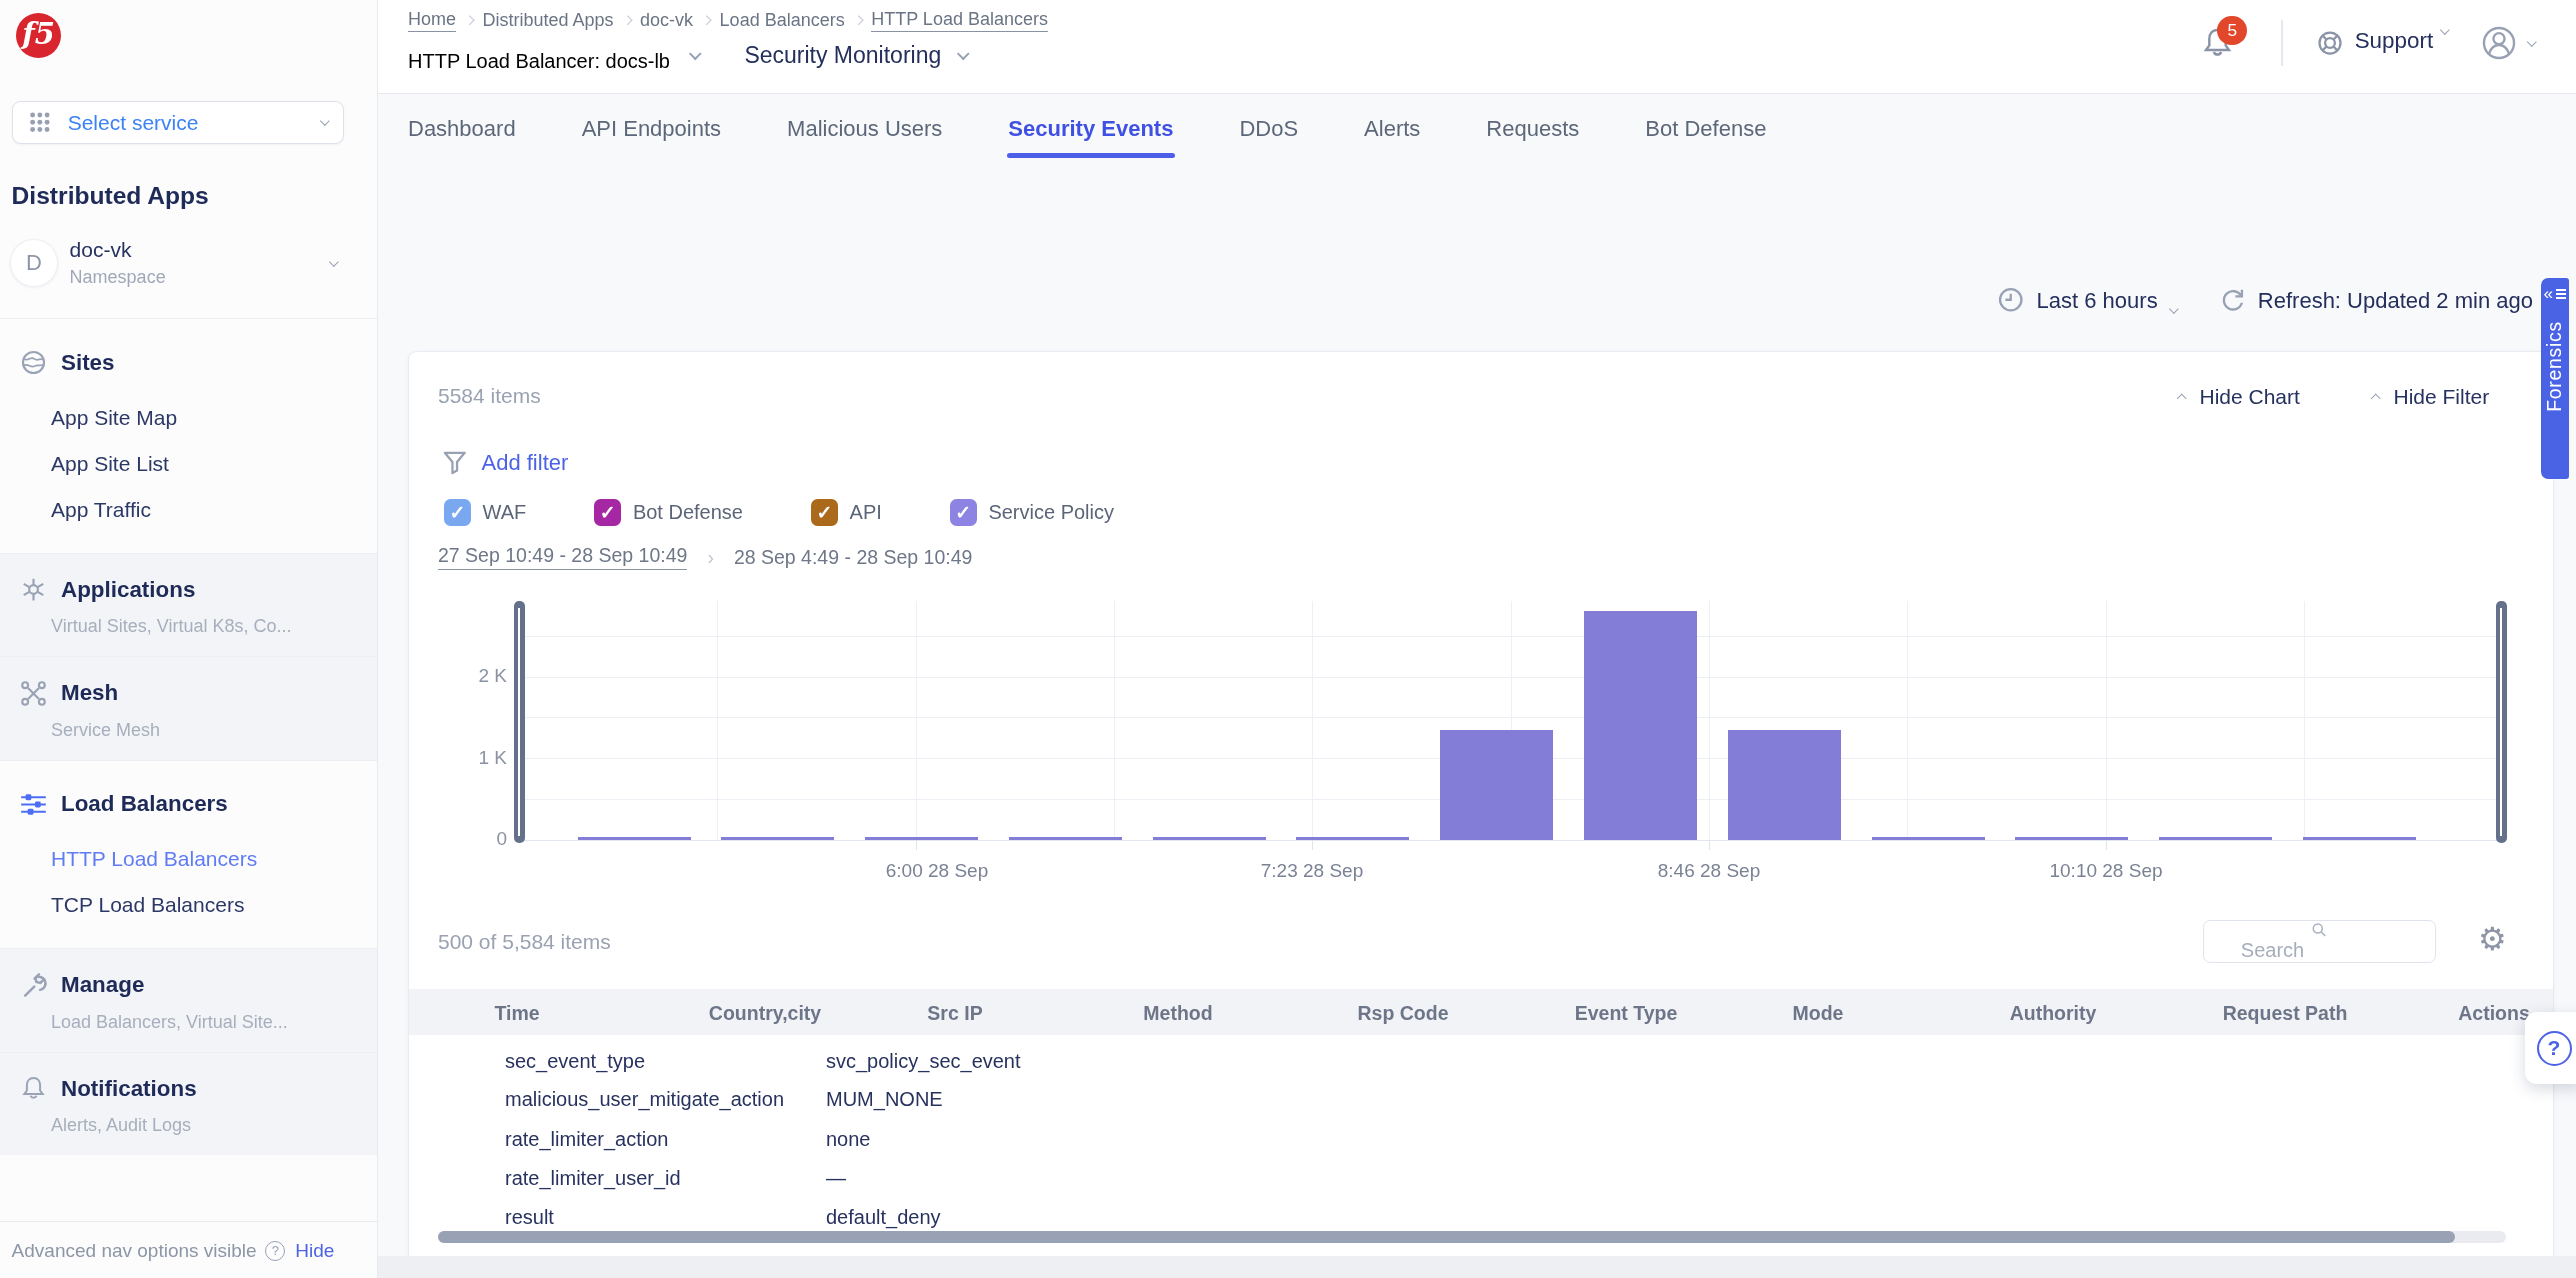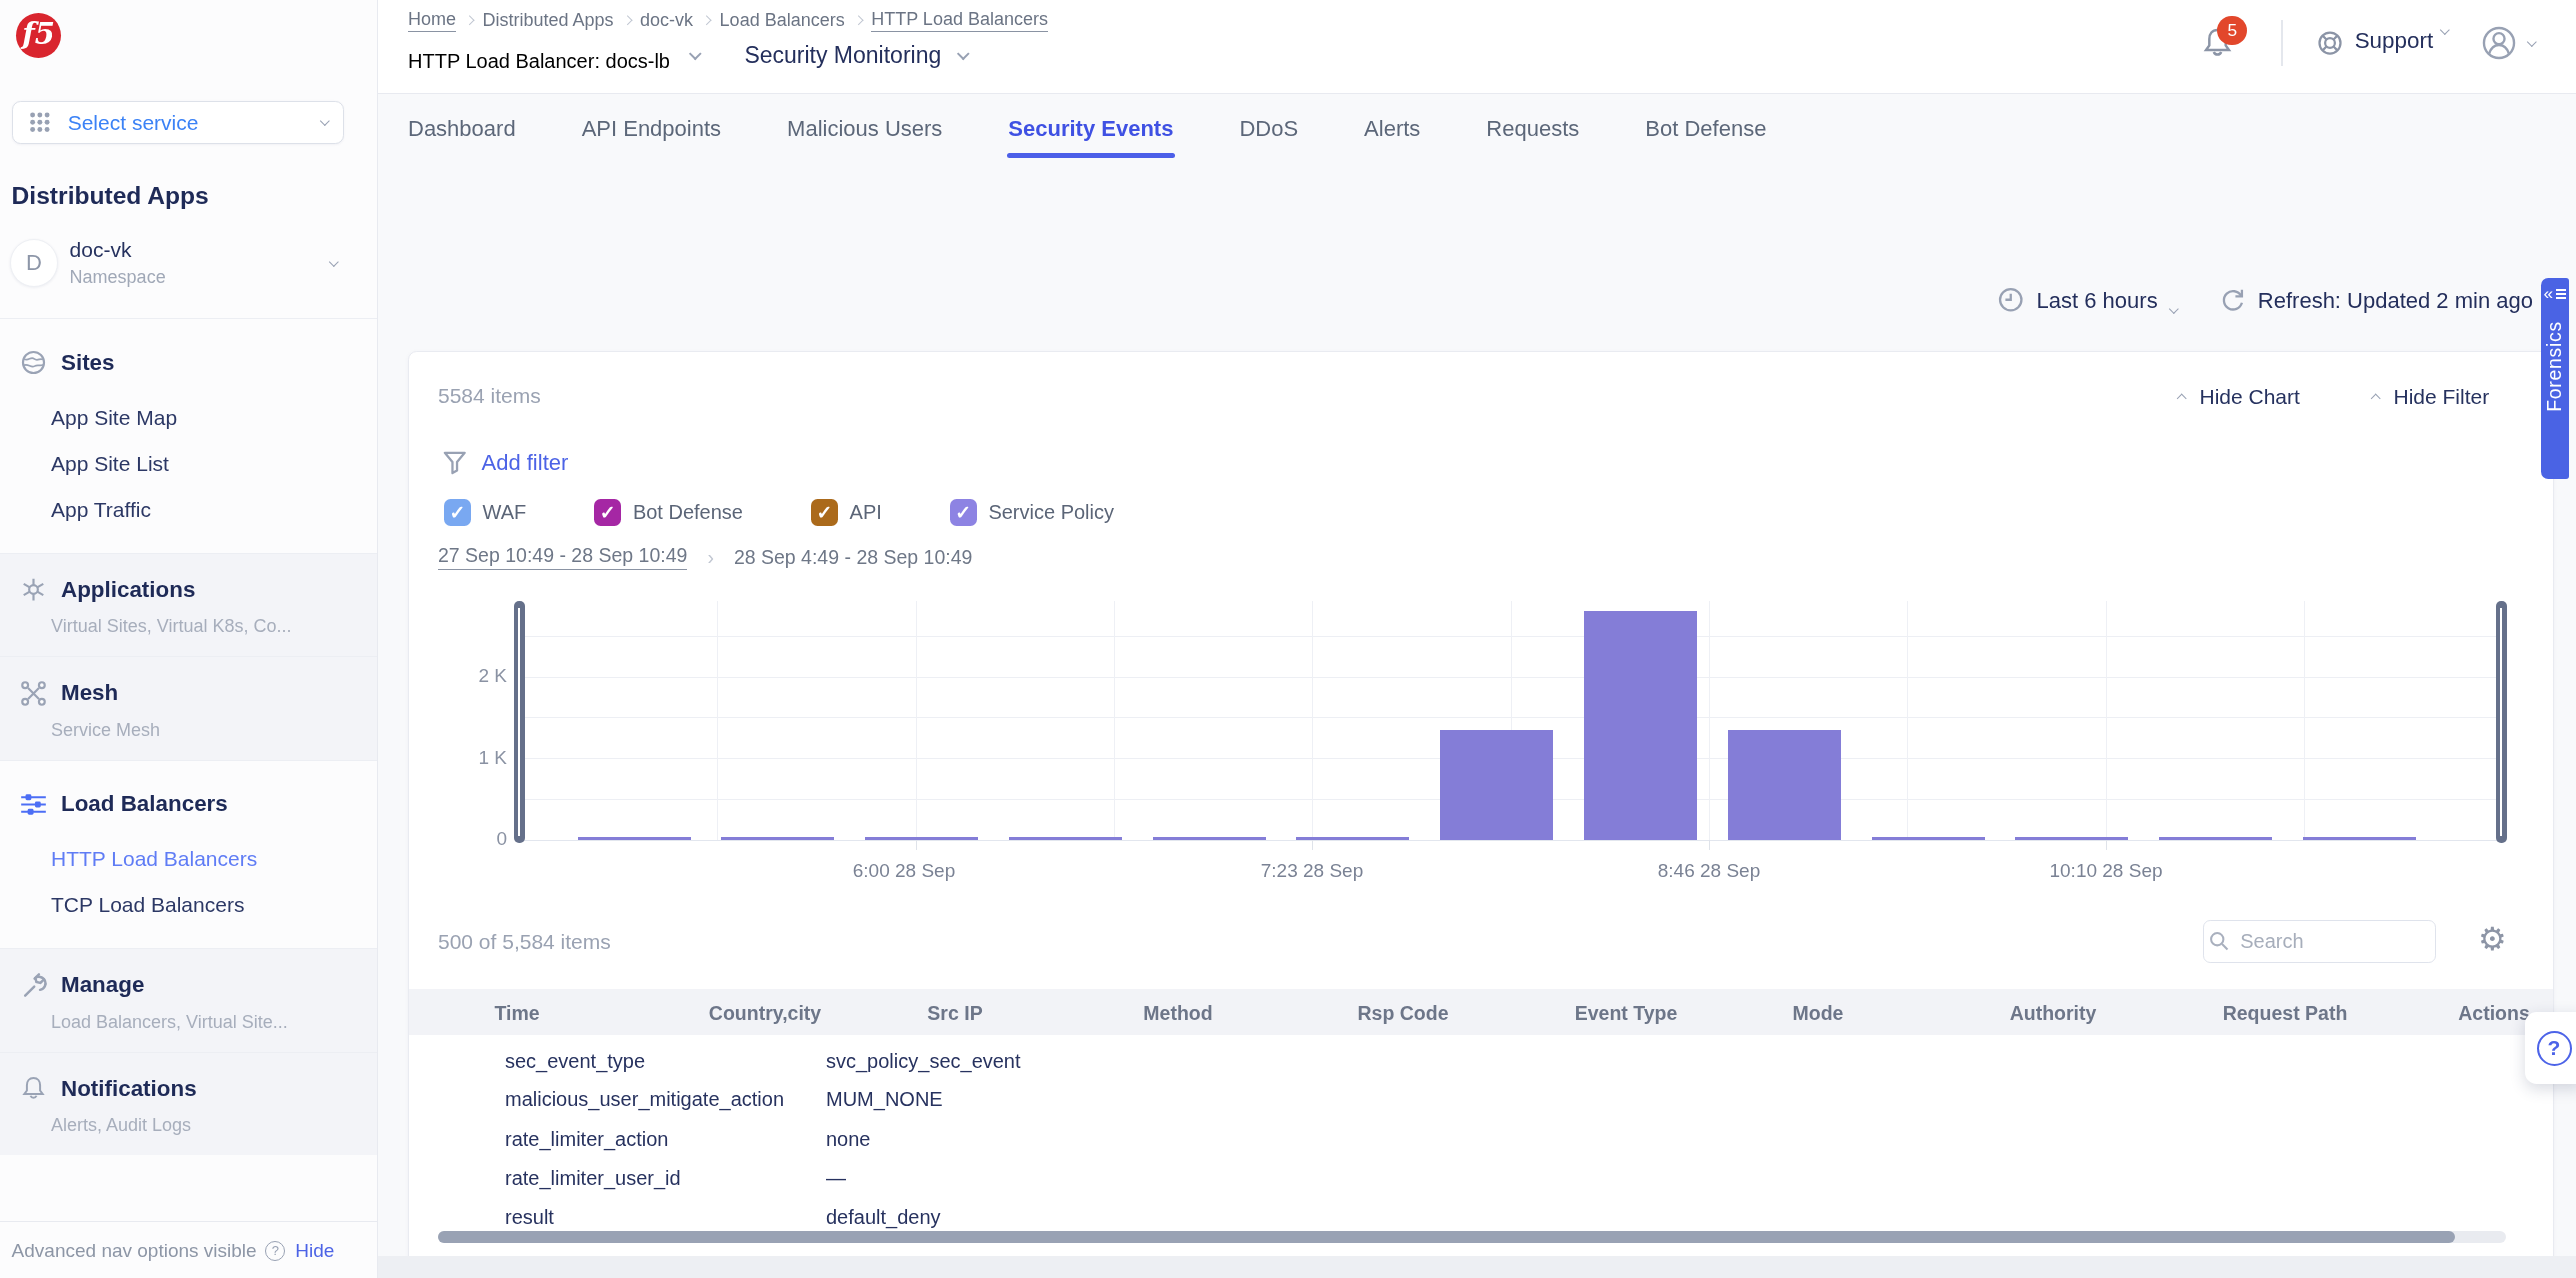--- a/index.html
+++ b/index.html
@@ -81,21 +81,21 @@
   .gl-h { position:absolute; height:1.4px; background:#edeff4; }
   .gl-v { position:absolute; width:1.4px; background:#eef0f5; }
   .ytick { position:absolute; left:0; width:98px; text-align:right; font-size:19px; color:#8a92a3; }
   .xtick { position:absolute; font-size:19px; color:#7a8294; transform:translateX(-50%); white-space:nowrap; }
   .bar { position:absolute; background:#847dd7; }
   .handle { position:absolute; width:11px; border-radius:5px; background:#65708a; pointer-events:auto; cursor:ew-resize; }
   .handle::after { content:""; position:absolute; left:4.3px; top:7.2px; bottom:7.2px; width:1.4px; background:#fff; }
 
   
   .tbl-summary { position:absolute; left:29px; top:578px; font-size:21px; color:#9aa2b2; }
-  .search-box { position:absolute; left:1794px; top:568px; width:233px; height:43px; border:1.4px solid #dfe3ec; border-radius:7.2px; background:#fff; display:flex; align-items:center; padding:0 3px; }
+  .search-box { position:absolute; left:1794px; top:568px; width:233px; height:43px; border:1.4px solid #dfe3ec; border-radius:7.2px; background:#fff; display:flex; align-items:center; padding:0 3px;flex-direction:column; }
   .search-box input { border:none; outline:none; font-size:20px; color:#26325f; width:166px; margin-left:8.7px; font-family:"Liberation Sans",sans-serif; background:transparent; }
   .search-box input::placeholder { color:#a7aebb; }
   .gear { position:absolute; left:2069px; top:571px; font-size:32px; color:#8d95a6; cursor:pointer; line-height:1; }
   #thead { position:absolute; left:0px; top:637px; width:100%; height:46px; background:#f2f3f7; }
   .th { position:absolute; top:13px; transform:translateX(-50%); font-size:19.5px; font-weight:bold; color:#6d7689; white-space:nowrap; }
   #tbody { position:absolute; left:0; top:683px; width:100%; height:195px; overflow:hidden; }
   .trow { position:absolute; width:100%; height:39px; }
   .tkey { position:absolute; left:96px; font-size:20px; color:#27325f; }
   .tval { position:absolute; left:417px; font-size:20px; color:#27325f; }
   .hscroll { position:absolute; left:29px; top:879px; width:2068px; height:12.3px; border-radius:6.5px; background:#e9ebf0; }
@@ -393,21 +393,21 @@
           <div class="gl-v" style="left:507px; top:249px; height:239px;"></div>
           <div class="gl-v" style="left:705px; top:249px; height:239px;"></div>
           <div class="gl-v" style="left:903px; top:249px; height:239px;"></div>
           <div class="gl-v" style="left:1102px; top:249px; height:239px;"></div>
           <div class="gl-v" style="left:1300px; top:249px; height:239px;"></div>
           <div class="gl-v" style="left:1498px; top:249px; height:239px;"></div>
           <div class="gl-v" style="left:1697px; top:249px; height:239px;"></div>
           <div class="gl-v" style="left:1895px; top:249px; height:239px;"></div>
           <div class="gl-v" style="left:2093px; top:249px; height:239px;"></div>
           <div class="gl-v" style="left:507px; top:488px; height:10px; background:#dfe3ea;"></div>
-          <div class="xtick" style="left:495px; top:508px;">6:00 28 Sep</div>
+          <div class="xtick" style="left:528px; top:508px;">6:00 28 Sep</div>
           <div class="gl-v" style="left:903px; top:488px; height:10px; background:#dfe3ea;"></div>
           <div class="xtick" style="left:903px; top:508px;">7:23 28 Sep</div>
           <div class="gl-v" style="left:1300px; top:488px; height:10px; background:#dfe3ea;"></div>
           <div class="xtick" style="left:1300px; top:508px;">8:46 28 Sep</div>
           <div class="gl-v" style="left:1697px; top:488px; height:10px; background:#dfe3ea;"></div>
           <div class="xtick" style="left:1697px; top:508px;">10:10 28 Sep</div>
           <div class="ytick" style="top:476px;">0</div>
           <div class="ytick" style="top:395px;">1 K</div>
           <div class="ytick" style="top:313px;">2 K</div>
           <div class="bar" style="left:169px; top:485px; width:113px; height:2.9px; background:#847dd7;"></div>

